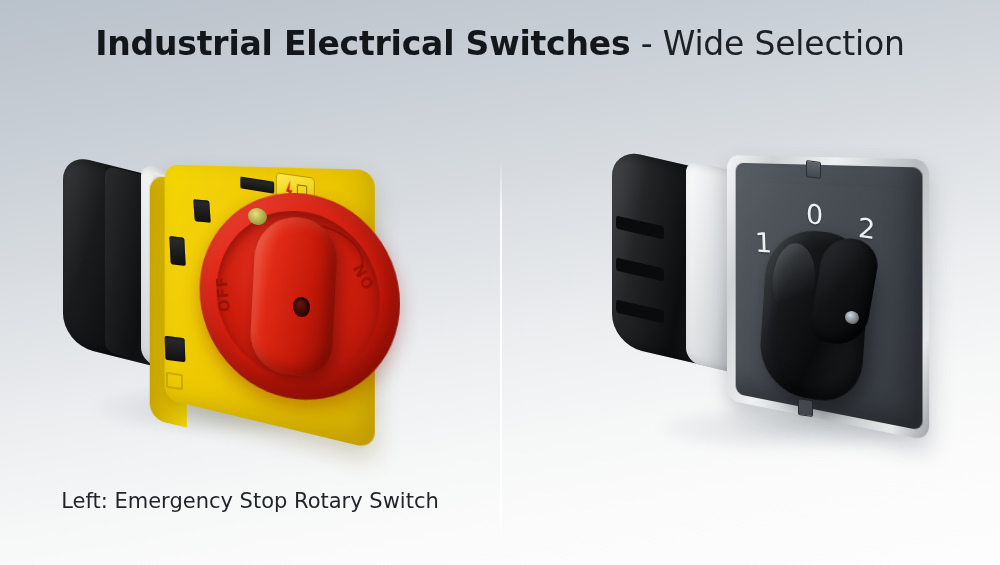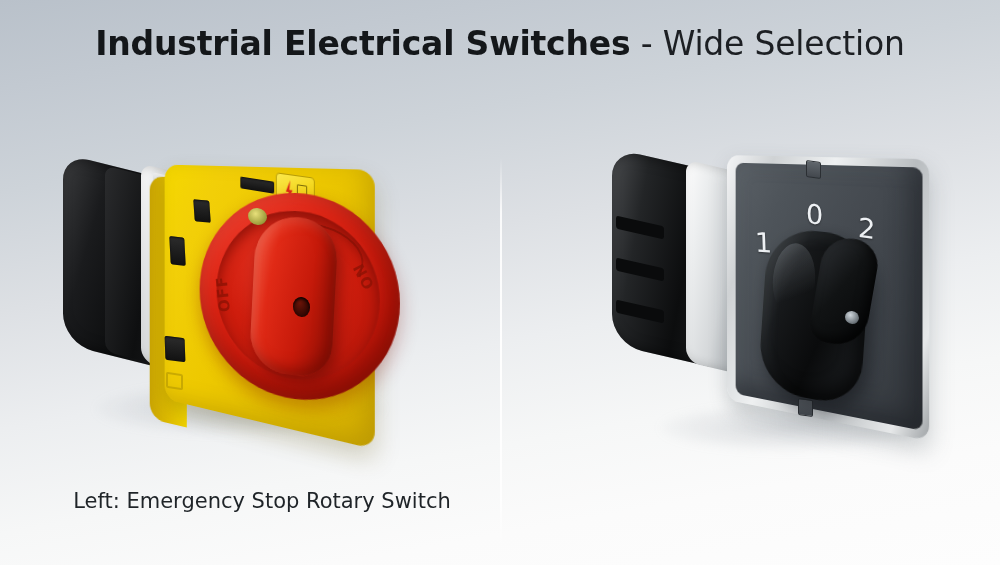--- a/index.html
+++ b/index.html
@@ -60,21 +60,21 @@
   
   .caption {
     position: absolute;
     top: 489px;
     font-size: 21px;
     font-weight: 400;
     color: #1f2428;
     white-space: nowrap;
     text-align: center;
   }
-  #caption-left  { left: 12px;   width: 500px; }
+  #caption-left  { left: 0;   width: 500px; }
   #caption-right { left: 500px; width: 500px; }
 
   
   .product { position: absolute; }
   #product-left { left: 55px; top: 145px; width: 360px; height: 310px; }
 
   .shadow-left {
     position: absolute;
     left: 40px; top: 238px;
     width: 290px; height: 52px;

